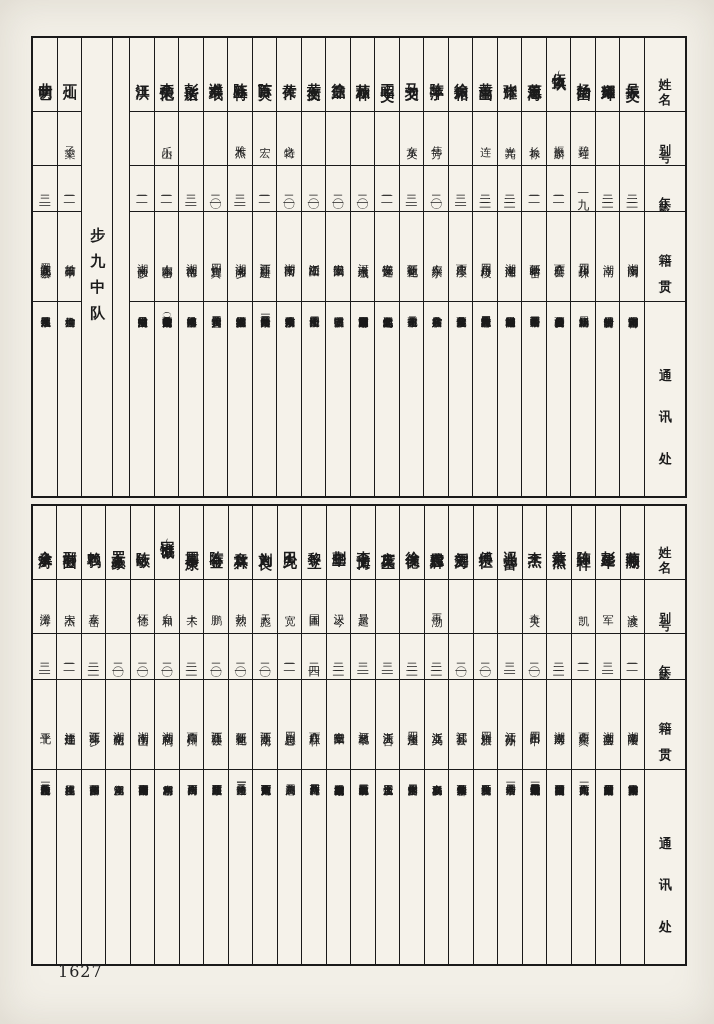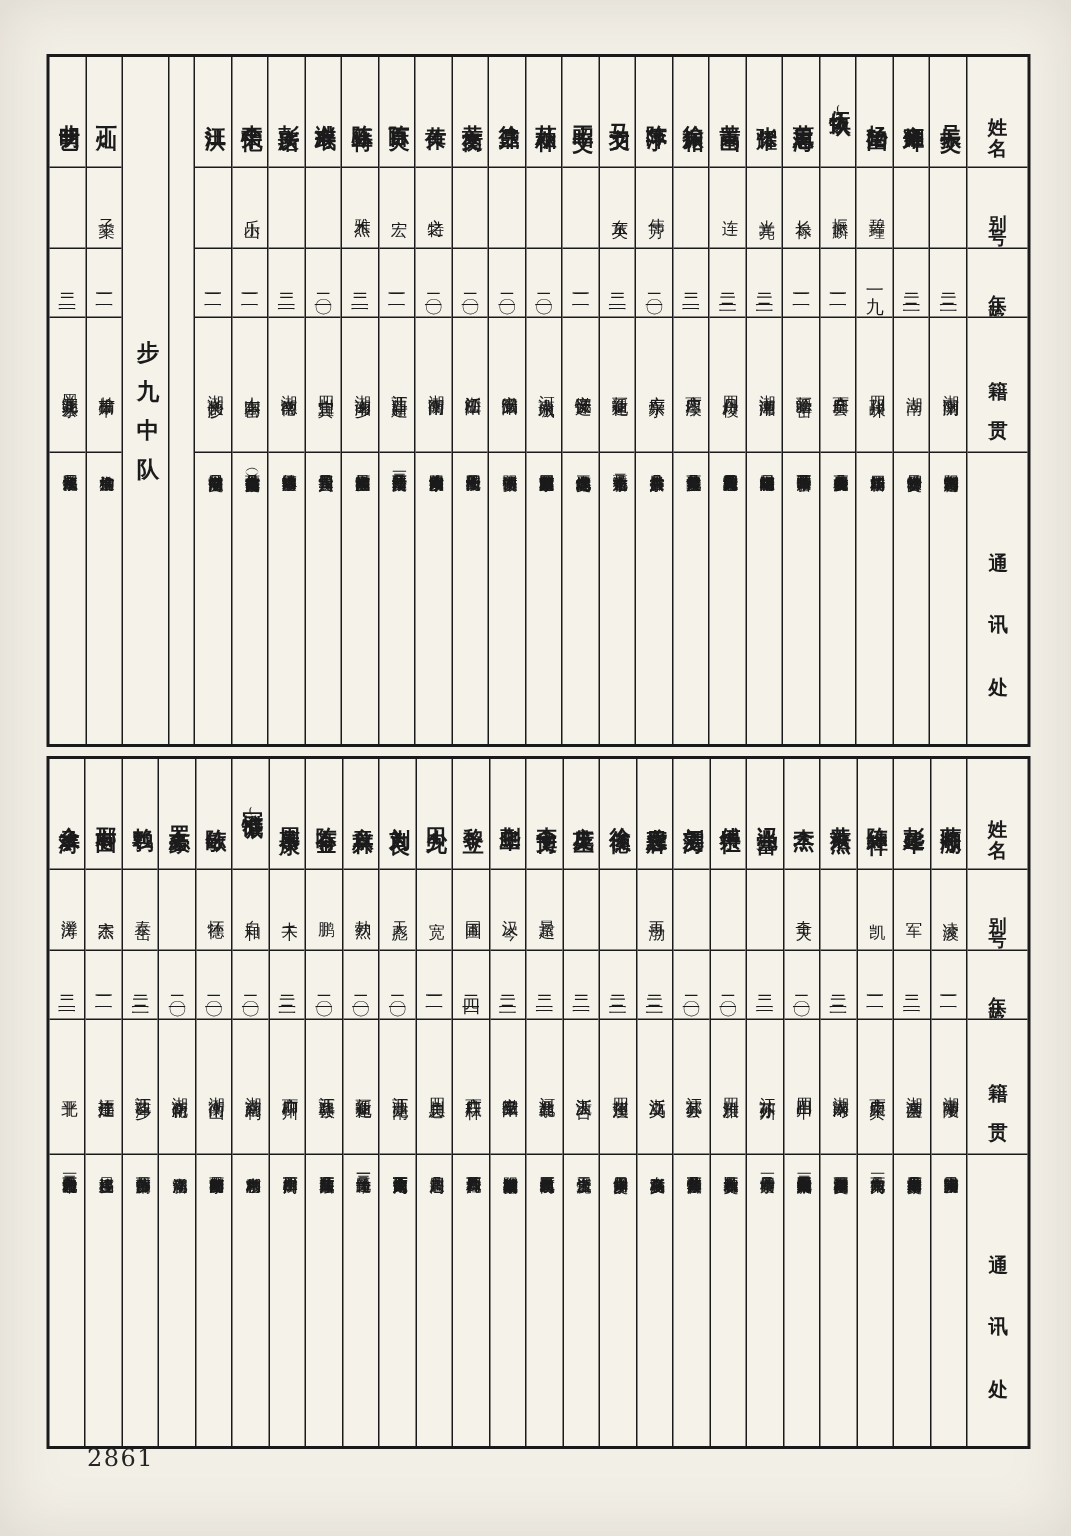--- a/index.html
+++ b/index.html
@@ -899,14 +899,14 @@
           <span class="">二二</span>
         </div>
         <div class="cell c-origin">
           <span class="">北平</span>
         </div>
         <div class="cell c-addr">
           <span class="">台北市和平西路一段九巷二〇号</span>
         </div>
       </div>
     </div>
-  <div class="pageno">2861</div>
+  <div class="pageno">1627</div>
 </div>
 
 </body></html>

